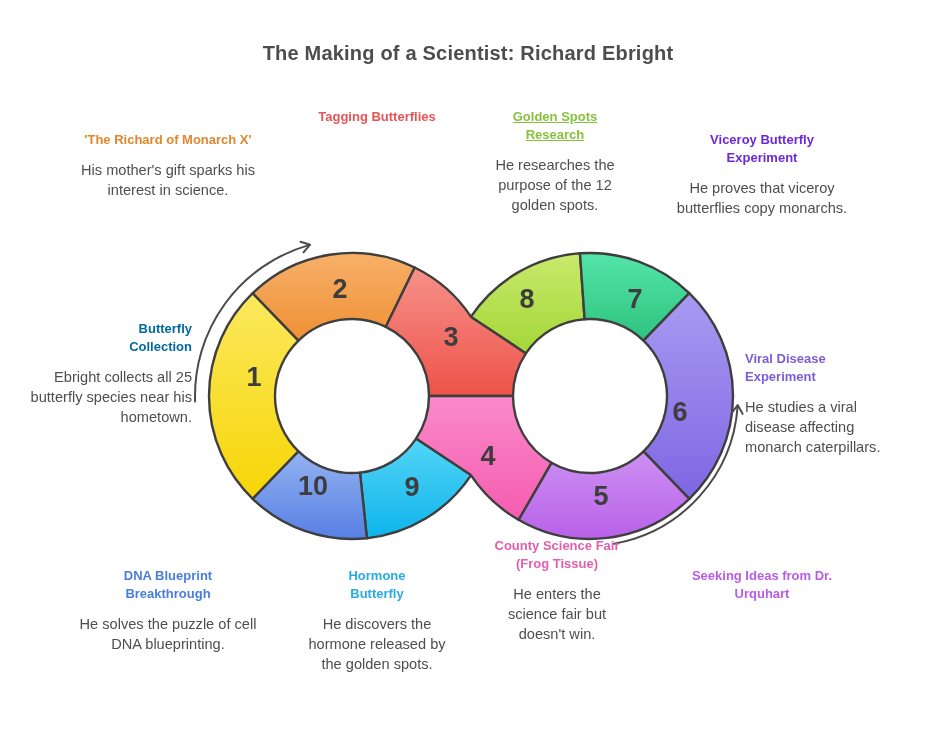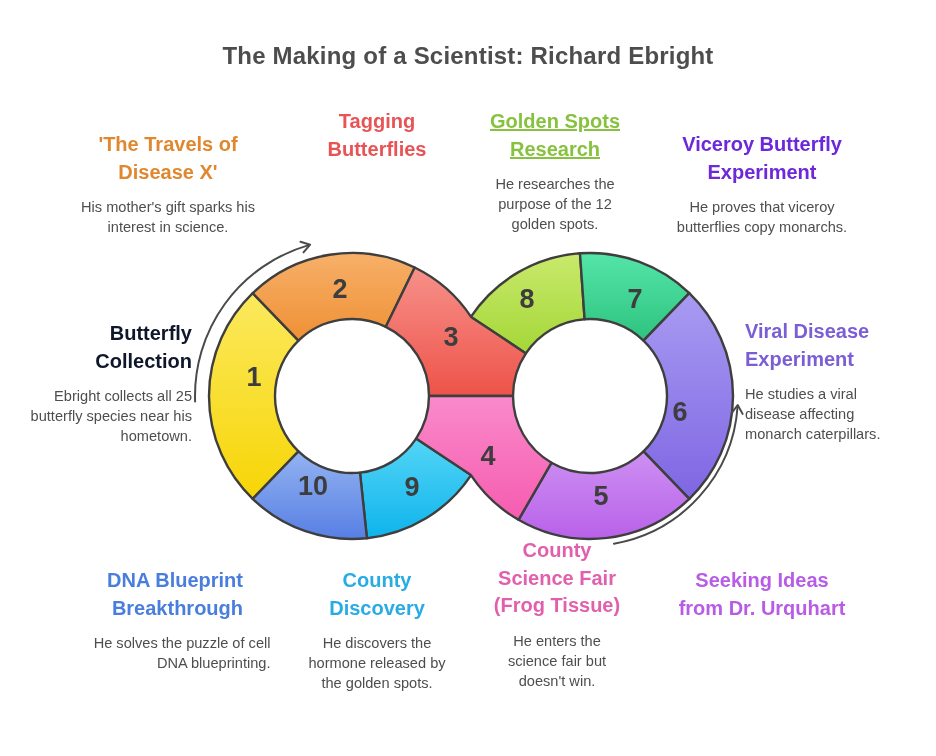--- a/index.html
+++ b/index.html
@@ -2,51 +2,51 @@
 <html><head>
 <meta charset="utf-8">
 <style>
   html,body{margin:0;padding:0;}
   body{
     width:936px;height:756px;position:relative;background:#ffffff;overflow:hidden;
     font-family:"Liberation Sans","DejaVu Sans",sans-serif;
   }
   .page-title{
     position:absolute;top:42px;left:0;width:936px;text-align:center;
-    font-size:24px;font-weight:bold;color:#4D4D4D;margin:0;letter-spacing:.2px;
+    font-size:20px;font-weight:bold;color:#4D4D4D;margin:0;letter-spacing:.2px;
   }
   .diagram{position:absolute;left:0;top:0;width:936px;height:756px;}
   .seg{stroke:#3E3E3E;stroke-width:2.4;stroke-linejoin:round;}
   .seg-num{font:700 27px "Liberation Sans","DejaVu Sans",sans-serif;fill:#3D3D3D;}
   .flow{fill:none;stroke:#4A4A4A;stroke-width:2;stroke-linecap:round;}
   .card{position:absolute;}
-  .card-title{font-size:20px;font-weight:bold;line-height:1.38;margin:0 auto 11px auto;}
+  .card-title{font-size:13px;font-weight:bold;line-height:1.38;margin:0 auto 11px auto;}
   .card-desc{font-size:14.6px;line-height:1.38;color:#4E4E4E;margin:0 auto;}
   .tc{text-align:center;}
   .tr{text-align:right;}
-  .tl{text-align:left;}
+  .tl{text-align:left;margin-top:32px;}
   .card-travels{left:58px;top:131px;width:220px;}
   .card-travels .card-title{max-width:170px;}
   .card-travels .card-desc{max-width:210px;}
   .card-tagging{left:292px;top:108px;width:170px;}
   .card-tagging .card-title{max-width:120px;}
   .card-tagging .card-desc{max-width:150px;}
   .card-golden{left:470px;top:108px;width:170px;}
   .card-golden .card-title{max-width:132px;}
   .card-golden .card-desc{max-width:140px;}
   .card-viceroy{left:652px;top:131px;width:220px;}
   .card-viceroy .card-title{max-width:168px;}
   .card-viceroy .card-desc{max-width:205px;}
   .card-butterfly{left:18px;top:320px;width:174px;}
   .card-butterfly .card-title{max-width:110px;margin:0 0 11px auto;}
   .card-butterfly .card-desc{max-width:162px;margin:0 0 0 auto;}
   .card-viral{left:745px;top:318px;width:185px;}
   .card-viral .card-title{max-width:125px;margin:0 auto 11px 0;}
   .card-viral .card-desc{max-width:150px;margin:0;}
-  .card-dna{left:58px;top:567px;width:220px;text-align:right;}
+  .card-dna{left:58px;top:567px;width:220px;}
   .card-dna .card-title{max-width:150px;}
   .card-dna .card-desc{max-width:205px;}
   .card-hormone{left:287px;top:567px;width:180px;}
   .card-hormone .card-title{max-width:105px;}
   .card-hormone .card-desc{max-width:157px;}
   .card-county{left:472px;top:537px;width:170px;}
   .card-county .card-title{max-width:132px;}
   .card-county .card-desc{max-width:122px;}
   .card-seeking{left:652px;top:567px;width:220px;}
   .card-seeking .card-title{max-width:172px;margin-left:24px;}
@@ -126,55 +126,55 @@
   <text class="seg-num" x="488" y="456" text-anchor="middle" dominant-baseline="central">4</text>
   <text class="seg-num" x="601" y="496" text-anchor="middle" dominant-baseline="central">5</text>
   <text class="seg-num" x="680" y="412" text-anchor="middle" dominant-baseline="central">6</text>
   <text class="seg-num" x="635" y="299" text-anchor="middle" dominant-baseline="central">7</text>
   <text class="seg-num" x="527" y="299" text-anchor="middle" dominant-baseline="central">8</text>
   <text class="seg-num" x="412" y="487" text-anchor="middle" dominant-baseline="central">9</text>
   <text class="seg-num" x="313" y="486" text-anchor="middle" dominant-baseline="central">10</text>
 </svg>
 
 <div class="card card-travels tc">
-  <h3 class="card-title" style="color: rgb(224, 136, 47);">'The Travels of Disease X'</h3>
+  <h3 class="card-title" style="color: rgb(224, 136, 47);">'The Richard of Monarch X'</h3>
   <p class="card-desc">His mother's gift sparks his interest in science.</p>
 </div>
 
 <div class="card card-tagging tc">
   <h3 class="card-title" style="color: rgb(232, 84, 85);">Tagging Butterflies</h3>
 </div>
 
 <div class="card card-golden tc">
   <h3 class="card-title" style="color: rgb(134, 194, 61); text-decoration: underline;">Golden Spots Research</h3>
   <p class="card-desc">He researches the purpose of the 12 golden spots.</p>
 </div>
 
 <div class="card card-viceroy tc">
   <h3 class="card-title" style="color: #6d28d9;">Viceroy Butterfly Experiment</h3>
   <p class="card-desc">He proves that viceroy butterflies copy monarchs.</p>
 </div>
 
 <div class="card card-butterfly tr">
-  <h3 class="card-title" style="color: #0f172a;">Butterfly Collection</h3>
+  <h3 class="card-title" style="color: #0369a1;">Butterfly Collection</h3>
   <p class="card-desc">Ebright collects all 25 butterfly species near his hometown.</p>
 </div>
 
 <div class="card card-viral tl">
   <h3 class="card-title" style="color: rgb(123, 94, 214);">Viral Disease Experiment</h3>
   <p class="card-desc">He studies a viral disease affecting monarch caterpillars.</p>
 </div>
 
 <div class="card card-dna tc">
   <h3 class="card-title" style="color: rgb(74, 126, 220);">DNA Blueprint Breakthrough</h3>
   <p class="card-desc">He solves the puzzle of cell DNA blueprinting.</p>
 </div>
 
 <div class="card card-hormone tc">
-  <h3 class="card-title" style="color: rgb(41, 172, 227);">County Discovery</h3>
+  <h3 class="card-title" style="color: rgb(41, 172, 227);">Hormone Butterfly</h3>
   <p class="card-desc">He discovers the hormone released by the golden spots.</p>
 </div>
 
 <div class="card card-county tc">
   <h3 class="card-title" style="color: rgb(226, 95, 173);">County Science Fair (Frog Tissue)</h3>
   <p class="card-desc">He enters the science fair but doesn't win.</p>
 </div>
 
 <div class="card card-seeking tc">
   <h3 class="card-title" style="color: rgb(184, 92, 230);">Seeking Ideas from Dr. Urquhart</h3>

